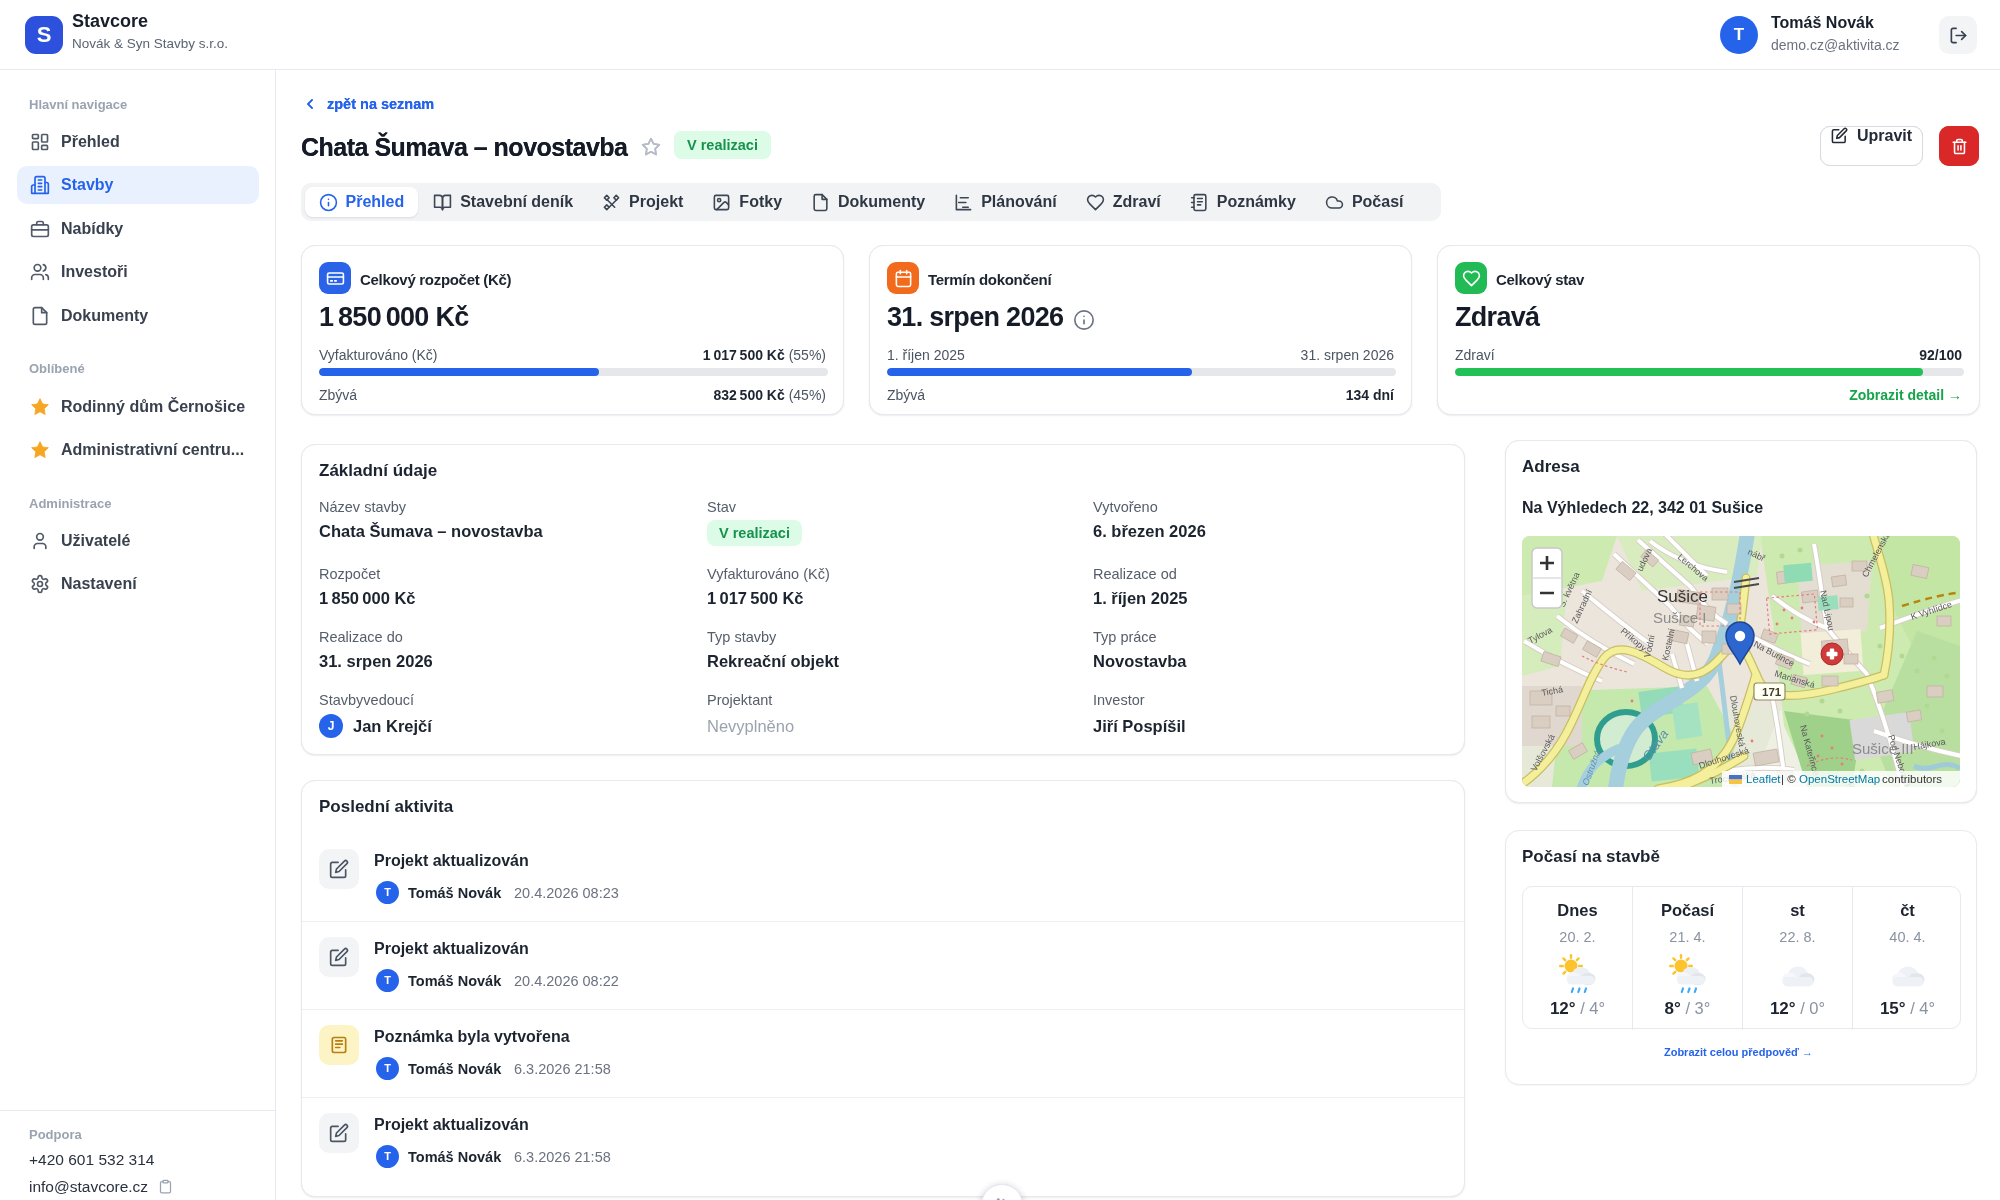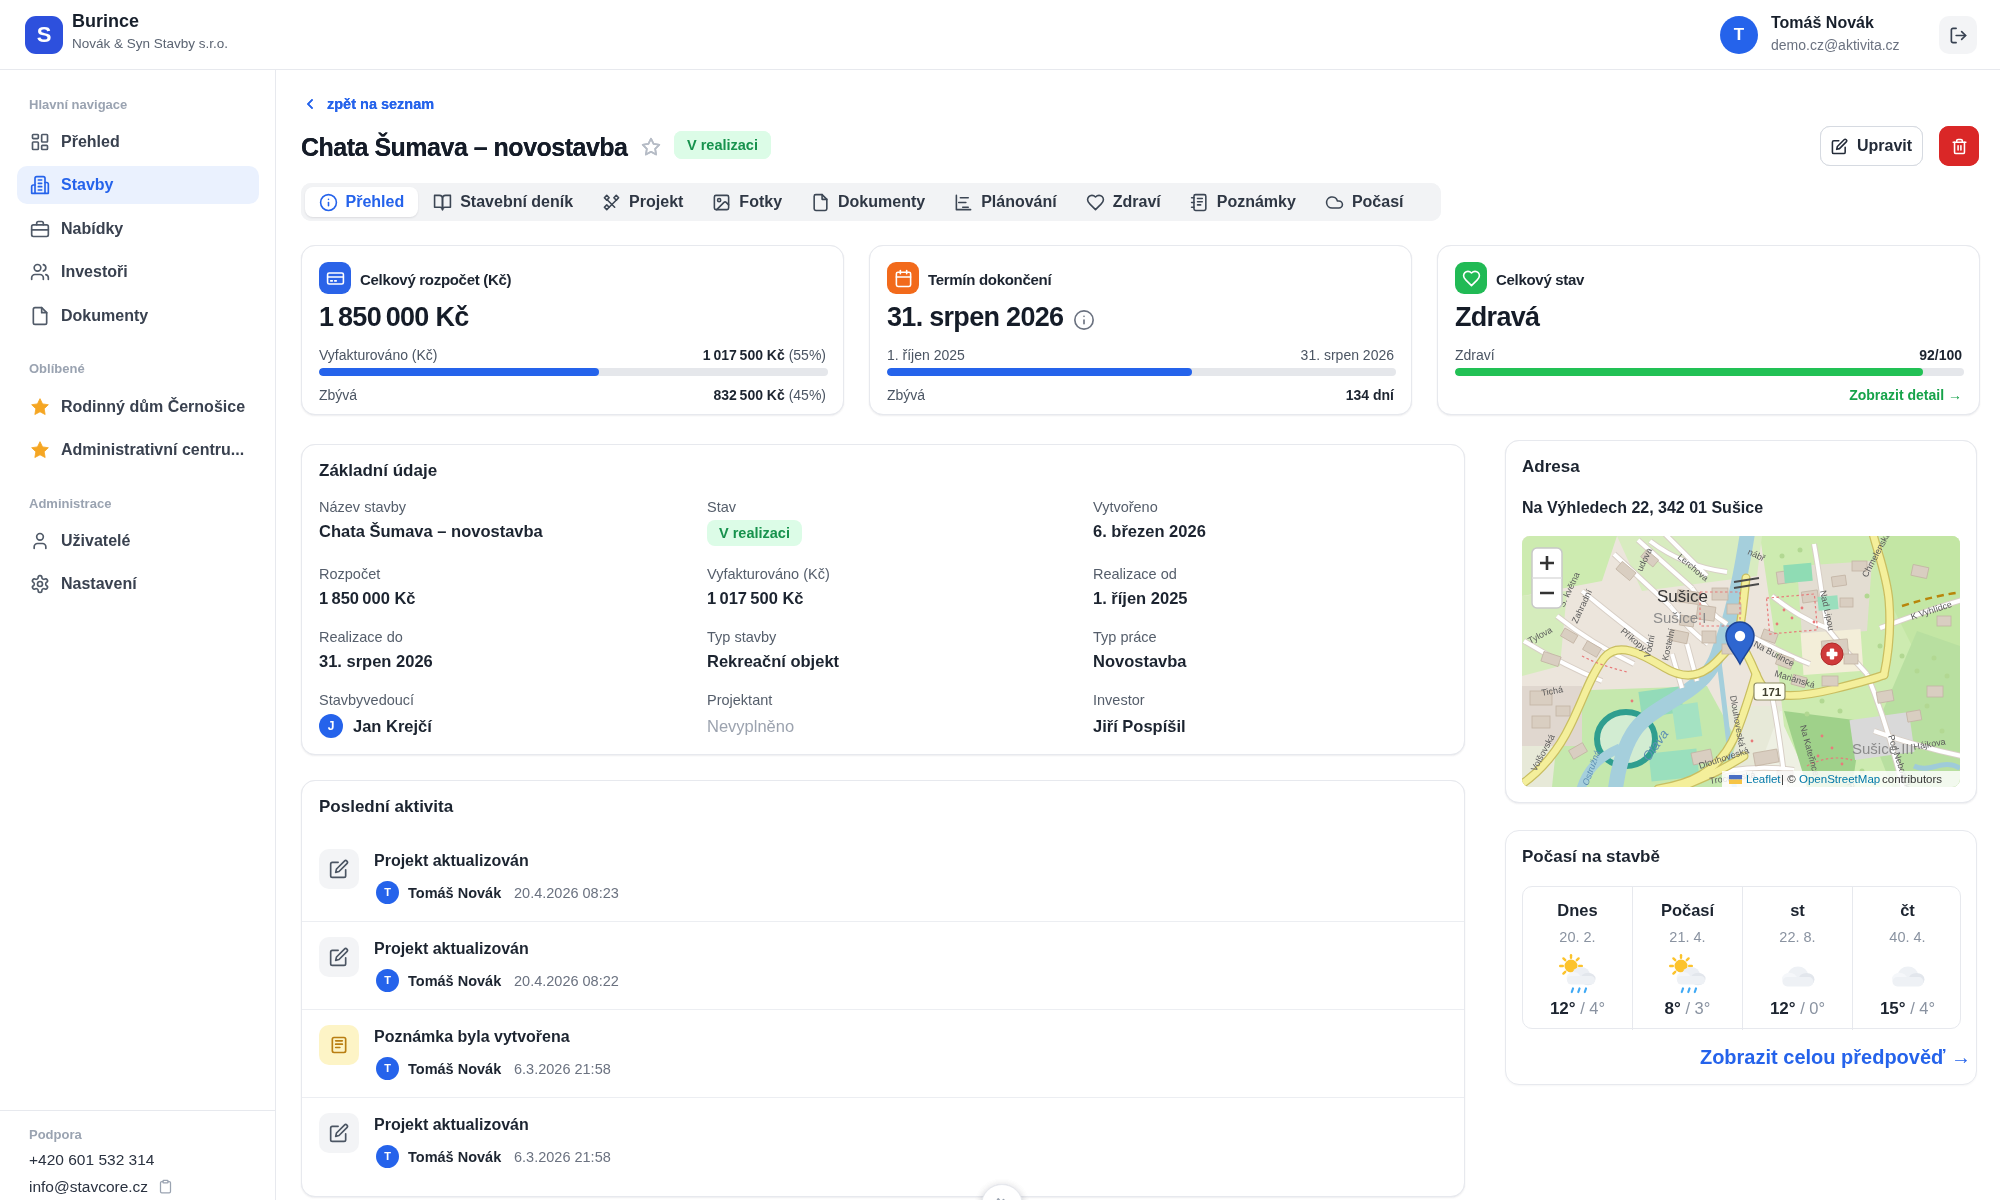--- a/index.html
+++ b/index.html
@@ -36,21 +36,21 @@
 .g-label { font-size:14.5px; color:#555e6b; }
 .g-value { font-size:16.5px; font-weight:bold; color:#1c2430; }
 .bar { position:absolute; height:8px; border-radius:4px; background:#e5e7eb; overflow:hidden; }
 .bar > i { display:block; height:8px; border-radius:4px; background:#2563eb; }
 
 
 #back { position:absolute; left:302px; top:96px; font-size:14.5px; font-weight:bold; color:#2563eb; display:flex; align-items:center; gap:9px; }
 #h1 { position:absolute; left:301px; top:133px; font-size:25px; font-weight:800; letter-spacing:-.5px; color:#151c28; }
 #star { position:absolute; left:641px; top:137px; color:#b6bcc6; }
 #badge { position:absolute; left:674px; top:131px; height:28px; padding:0 13px; background:#dcfce7; color:#17924d; border-radius:8px; font-size:14.5px; font-weight:bold; line-height:28px; }
-#btn-edit { position:absolute; left:1820px; top:126px; width:103px; height:40px; border:1px solid #d6dae1; border-radius:10px; background:#fff; display:flex; align-items:center; justify-content:center; gap:9px; font-size:16px; font-weight:bold; color:#232b38; }
+#btn-edit { position:absolute; left:1820px; top:126px; width:103px; height:40px; border:1px solid #d6dae1; border-radius:10px; background:#fff; display:flex; align-items:flex-start; justify-content:center; gap:9px; font-size:16px; font-weight:bold; color:#232b38; }
 #btn-del { position:absolute; left:1939px; top:126px; width:40px; height:40px; background:#da2727; border-radius:10px; display:flex; align-items:center; justify-content:center; color:#fff; }
 
 
 #tabs { position:absolute; left:301px; top:183px; width:1140px; height:38px; background:#f2f3f5; border-radius:10px; display:flex; align-items:center; padding:4px; gap:2px; }
 .tab { height:30px; display:flex; align-items:center; gap:8px; padding:0 13.5px; font-size:16px; font-weight:bold; color:#2f3744; border-radius:8px; white-space:nowrap; }
 .tab .ic { color:#3c4654; }
 .tab.active { background:#fff; color:#2563eb; box-shadow:0 1px 2px rgba(16,24,40,.1); }
 .tab.active .ic { color:#2563eb; }
 
 
@@ -75,21 +75,21 @@
 .w-ico { position:absolute; top:66px; left:50%; transform:translateX(-50%); }
 .w-temp { position:absolute; top:112px; width:100%; text-align:center; font-size:16.5px; color:#8a93a1; }
 .w-temp b { color:#1c2430; font-size:17px; }
 </style>
 </head>
 <body>
 <div id="page">
 
 <div id="header">
   <div id="logo">S</div>
-  <div id="brand-name">Burince</div>
+  <div id="brand-name">Stavcore</div>
   <div id="brand-sub">Novák &amp; Syn Stavby s.r.o.</div>
   <div id="avatar">T</div>
   <div id="user-name">Tomáš Novák</div>
   <div id="user-mail">demo.cz@aktivita.cz</div>
   <div id="logout">
     <svg width="19" height="19" viewBox="0 0 24 24" fill="none" stroke="currentColor" stroke-width="2.1" stroke-linecap="round" stroke-linejoin="round">
           <path d="M9 21H5a2 2 0 0 1-2-2V5a2 2 0 0 1 2-2h4"></path>
           <polyline points="16 17 21 12 16 7"></polyline>
           <line x1="21" y1="12" x2="9" y2="12"></line>
         </svg>
@@ -1331,16 +1331,16 @@
           <ellipse cx="13.5" cy="26" rx="7.5" ry="6.3" fill="#f5f7fa"></ellipse>
           <ellipse cx="30.5" cy="26.5" rx="8" ry="6.6" fill="#e2e6ec"></ellipse>
           <rect x="6.5" y="24" width="31" height="9.5" rx="4.7" fill="#eef1f5"></rect>
         </g>
       </svg>
           </div>
       <div class="w-temp"><b>15°</b> / 4°</div>
     </div>
   </div>
   <div style="position:absolute; left:0; top:1044px;"></div>
-  <div style="position:absolute; left:0; right:5px; top:215px; text-align:right; font-size:20px; font-weight:bold; color:#2563eb;">Zobrazit celou předpověď →</div>
+  <div style="position:absolute; left:0; right:5px; top:215px; text-align:center; font-size:11px; font-weight:bold; color:#2563eb;">Zobrazit celou předpověď →</div>
 </div>
 
 </div>
 
 </body></html>

